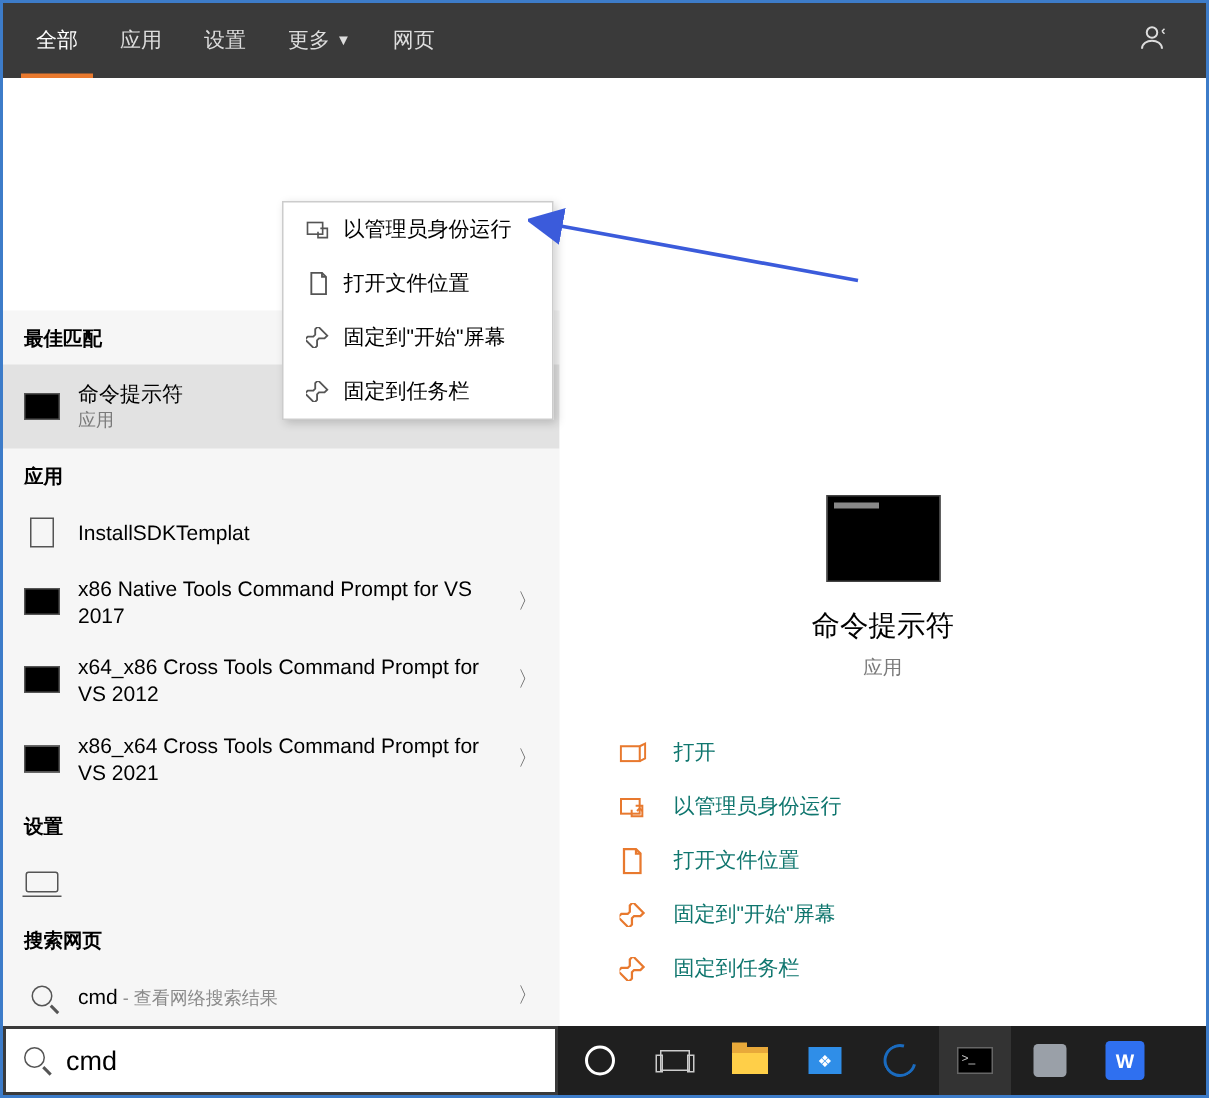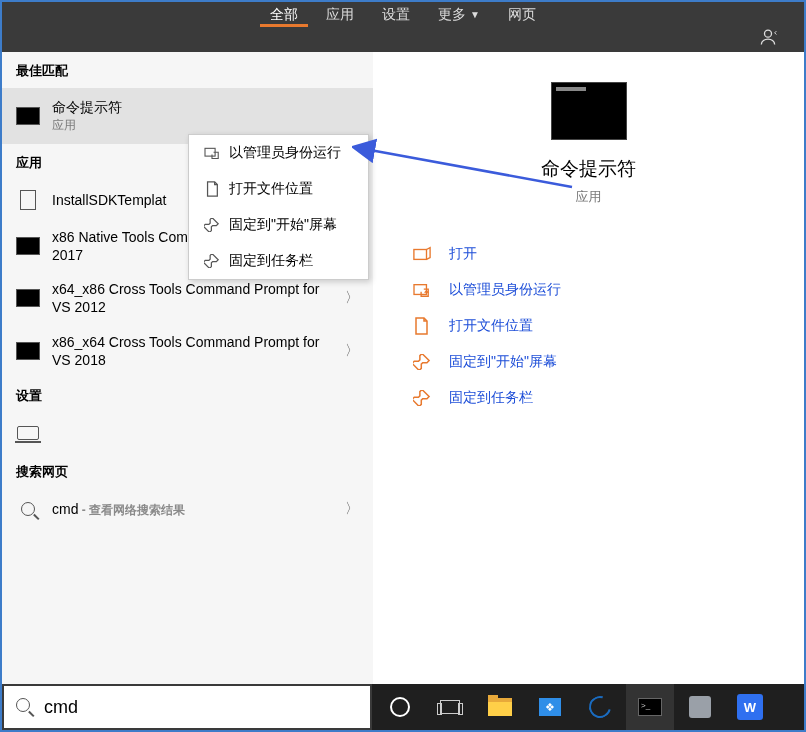--- a/index.html
+++ b/index.html
@@ -1,29 +1,29 @@
 <!DOCTYPE html>
 <html><head>
 <meta charset="utf-8">
 <style>
 * { margin: 0; padding: 0; box-sizing: border-box; font-family: "Microsoft YaHei", "Segoe UI", sans-serif; }
 body { width: 806px; height: 732px; background: #fff; position: relative; border: 2px solid #3d7cc9; }
 
 .header {
   background: #3a3a3a; height: 50px; display: flex; align-items: center;
-  padding: 0 8px; color: #ddd; position: relative; flex-direction: column;
+  padding: 0 8px; color: #ddd; position: relative;
 }
 .tabs { display: flex; height: 100%; }
 .tab { padding: 0 14px; display: flex; align-items: center; font-size: 14px; cursor: pointer; height: 100%; position: relative; }
 .tab.active { color: #fff; }
 .tab.active::after { content:""; position:absolute; left:4px; right:4px; bottom:0; height:3px; background:#e8792e; }
 .more-caret { margin-left: 4px; font-size: 10px; }
 .account-icon { margin-left: auto; padding-right: 18px; font-size: 18px; color:#ddd; }
 
-.body { display: flex; height: calc(100% - 50px - 46px); }
+.body { display: flex; height: calc(100% - 50px - 46px); align-items: flex-end; }
 
 .left { width: 371px; background: #f6f6f6; display:flex; flex-direction:column; overflow:hidden; position:relative; }
 .right { flex: 1; background: #fff; padding: 30px 40px 20px 40px; }
 
 .section-header { font-size: 13px; font-weight: 600; padding: 10px 14px 8px; color:#000; }
 
 .result-item {
   display: flex; align-items: center; padding: 8px 14px; font-size: 14px; color: #000; position: relative;
 }
 .result-item.bestmatch { background: #e2e2e2; padding: 10px 14px; }
@@ -50,21 +50,21 @@
   position:absolute; z-index:25; left:350px; top:120px; pointer-events:none;
 }
 
 .preview { display:flex; flex-direction:column; align-items:center; }
 .prev-thumb { width:76px; height:58px; background:#000; border:1px solid #444; display:flex; align-items:flex-start; padding:4px; }
 .prev-thumb .bar { width:30px; height:4px; background:#888; }
 .prev-title { margin-top:16px; font-size:19px; color:#000; }
 .prev-sub { margin-top:6px; font-size:13px; color:#7a7a7a; }
 
 .action-list { margin-top:30px; }
-.act-item { display:flex; align-items:center; padding: 9px 0; font-size:14px; color:#1d4ed8; }
+.act-item { display:flex; align-items:center; padding: 9px 0; font-size:14px; color:#0f766e; }
 .act-item .ai { width:26px; margin-right:10px; color:#e8792e; display:flex; align-items:center; }
 .act-svg { stroke:#e8792e; fill:none; stroke-width:1.5; }
 
 .searchbar {
   position:absolute; left:0; bottom:0; width:370px; height:46px; background:#fff;
   border:2px solid #3a3a3a; display:flex; align-items:center; padding:0 12px;
 }
 .searchbar .sm { width:18px; height:18px; margin-right:10px; }
 .searchbar input { border:none; outline:none; font-size:18px; flex:1; background:transparent; color:#000; }
 
@@ -79,21 +79,21 @@
 .taskview::before{content:"";position:absolute;left:-4px;top:2px;width:3px;height:10px;border:1px solid #ccc;}
 .taskview::after{content:"";position:absolute;right:-4px;top:2px;width:3px;height:10px;border:1px solid #ccc;}
 .explorer-ico{ width:24px; height:18px; background:#ffcf48; border-top:4px solid #e8a93a; position:relative; }
 .explorer-ico::before{content:"";position:absolute;left:0;top:-7px;width:10px;height:3px;background:#e8a93a;}
 .store-ico{ width:22px; height:18px; background:#2f8ee8; display:flex; align-items:center; justify-content:center; color:#fff; font-size:11px;}
 .edge-ico{ width:22px; height:22px; border:2.5px solid #1a6bbf; border-radius:50%; border-right-color:transparent; transform:rotate(-30deg);}
 .term-ico{ width:24px; height:18px; background:#000; border:1px solid #666; padding:2px; color:#ccc; font-size:8px;}
 .gear3d{ width:22px; height:22px; background:#9aa0a8; border-radius:3px;}
 .wps-ico{ width:26px; height:26px; background:#2f70f0; color:#fff; font-size:13px; font-weight:bold; display:flex; align-items:center; justify-content:center; border-radius:3px;}
 
-.inline-sub { font-size:12px; color:#8a8a8a; font-weight:bold; }
+.inline-sub { font-size:12px; color:#8a8a8a; font-weight:normal; }
 </style>
 </head>
 <body>
 
 <div class="header">
   <div class="tabs">
     <div class="tab active">全部</div>
     <div class="tab">应用</div>
     <div class="tab">设置</div>
     <div class="tab">
@@ -150,21 +150,21 @@
       <div class="txt">
           <span>x64_x86 Cross Tools Command Prompt for VS 2012</span>
         </div>
       <div class="chev">〉</div>
     </div>
     <div class="result-item">
       <div class="ric">
           <div class="cmd-thumb"></div>
         </div>
       <div class="txt">
-          <span>x86_x64 Cross Tools Command Prompt for VS 2018</span>
+          <span>x86_x64 Cross Tools Command Prompt for VS 2021</span>
         </div>
       <div class="chev">〉</div>
     </div>
 
     <div class="section-header">设置</div>
     <div class="result-item">
       <div class="ric">
           <div class="lap-icon"></div>
         </div>
     </div>

